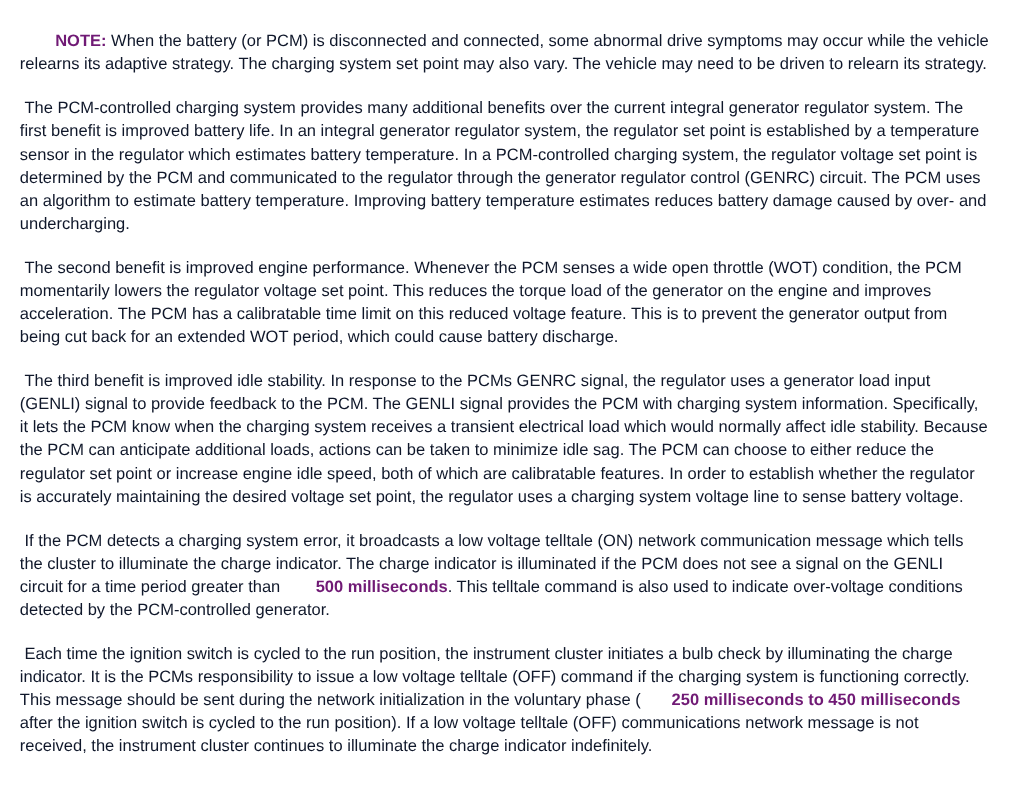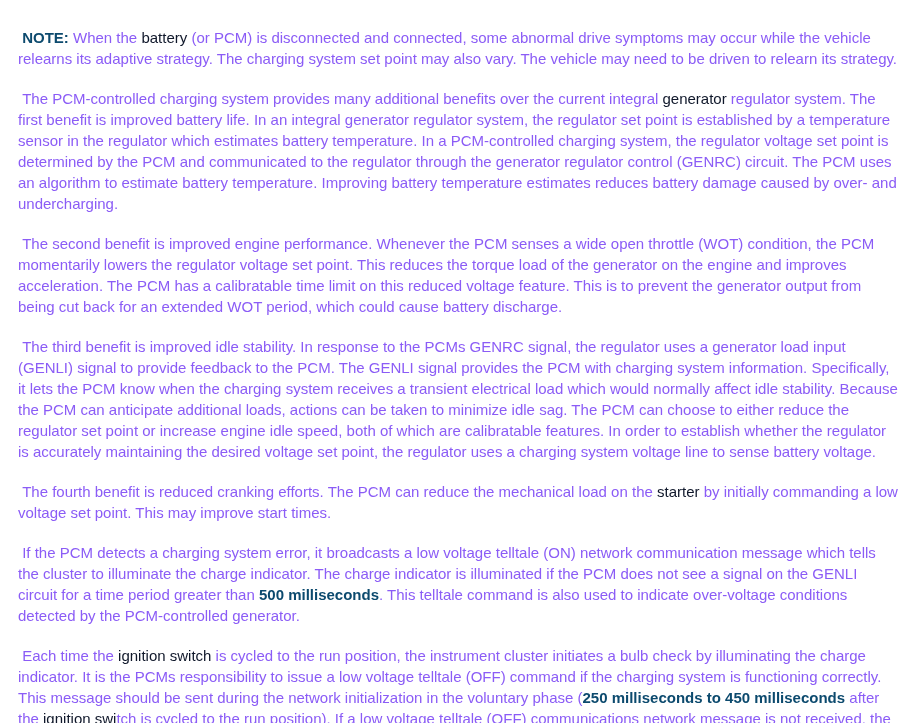--- a/index.html
+++ b/index.html
@@ -19,37 +19,37 @@
     width: 918px;
     padding: 27px 18px 10px 18px;
   }
   .para {
     margin: 0 0 19px 0;
     font-size: 15px;
     line-height: 21px;
     white-space: pre-wrap;
   }
   .para span.normal {
-    color: #8b5cf6;
+    color: #0f172a;
     font-weight: 400;
   }
   .para span.bold {
-    color: #0c4a6e;
+    color: #701a75;
     font-weight: 700;
+    margin-left: 28px;
   }
   .para a.link {
     color: #0f172a;
     text-decoration: none;
     cursor: pointer;
   }
 </style>
 </head>
 <body>
 
 <div class="document">
     <p class="para"><span class="bold"> NOTE:</span><span class="normal"> When the </span><a class="link" href="#">battery</a><span class="normal"> (or PCM) is disconnected and connected, some abnormal drive symptoms may occur while the vehicle relearns its adaptive strategy. The charging system set point may also vary. The vehicle may need to be driven to relearn its strategy.</span></p>
     <p class="para"><span class="normal"> The PCM-controlled charging system provides many additional benefits over the current integral </span><a class="link" href="#">generator</a><span class="normal"> regulator system. The first benefit is improved battery life. In an integral generator regulator system, the regulator set point is established by a temperature sensor in the regulator which estimates battery temperature. In a PCM-controlled charging system, the regulator voltage set point is determined by the PCM and communicated to the regulator through the generator regulator control (GENRC) circuit. The PCM uses an algorithm to estimate battery temperature. Improving battery temperature estimates reduces battery damage caused by over- and undercharging.</span></p>
     <p class="para"><span class="normal"> The second benefit is improved engine performance. Whenever the PCM senses a wide open throttle (WOT) condition, the PCM momentarily lowers the regulator voltage set point. This reduces the torque load of the generator on the engine and improves acceleration. The PCM has a calibratable time limit on this reduced voltage feature. This is to prevent the generator output from being cut back for an extended WOT period, which could cause battery discharge.</span></p>
     <p class="para"><span class="normal"> The third benefit is improved idle stability. In response to the PCMs GENRC signal, the regulator uses a generator load input (GENLI) signal to provide feedback to the PCM. The GENLI signal provides the PCM with charging system information. Specifically, it lets the PCM know when the charging system receives a transient electrical load which would normally affect idle stability. Because the PCM can anticipate additional loads, actions can be taken to minimize idle sag. The PCM can choose to either reduce the regulator set point or increase engine idle speed, both of which are calibratable features. In order to establish whether the regulator is accurately maintaining the desired voltage set point, the regulator uses a charging system voltage line to sense battery voltage.</span></p>
-    <p class="para"><span class="normal"> The fourth benefit is reduced cranking efforts. The PCM can reduce the mechanical load on the </span><a class="link" href="#">starter</a><span class="normal"> by initially commanding a low voltage set point. This may improve start times.</span></p>
     <p class="para"><span class="normal"> If the PCM detects a charging system error, it broadcasts a low voltage telltale (ON) network communication message which tells the cluster to illuminate the charge indicator. The charge indicator is illuminated if the PCM does not see a signal on the GENLI circuit for a time period greater than </span><span class="bold">500 milliseconds</span><span class="normal">. This telltale command is also used to indicate over-voltage conditions detected by the PCM-controlled generator.</span></p>
     <p class="para"><span class="normal"> Each time the </span><a class="link" href="#">ignition switch</a><span class="normal"> is cycled to the run position, the instrument cluster initiates a bulb check by illuminating the charge indicator. It is the PCMs responsibility to issue a low voltage telltale (OFF) command if the charging system is functioning correctly. This message should be sent during the network initialization in the voluntary phase (</span><span class="bold">250 milliseconds to 450 milliseconds</span><span class="normal"> after the </span><a class="link" href="#">ignition swi</a><span class="normal">tch is cycled to the run position). If a low voltage telltale (OFF) communications network message is not received, the instrument cluster continues to illuminate the charge indicator indefinitely.</span></p>
   </div>
 
 </body></html>

